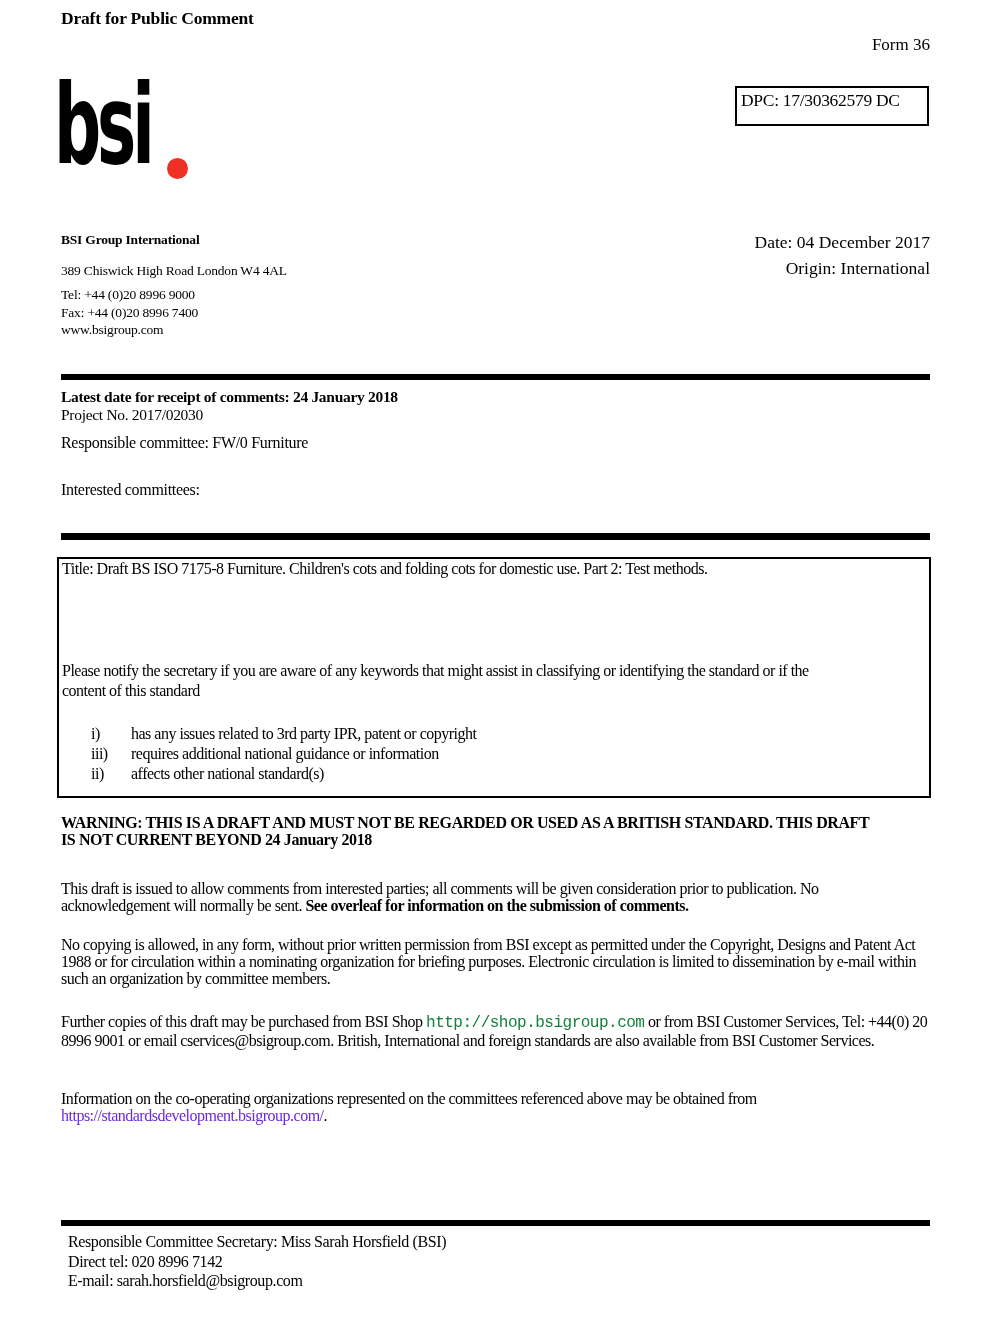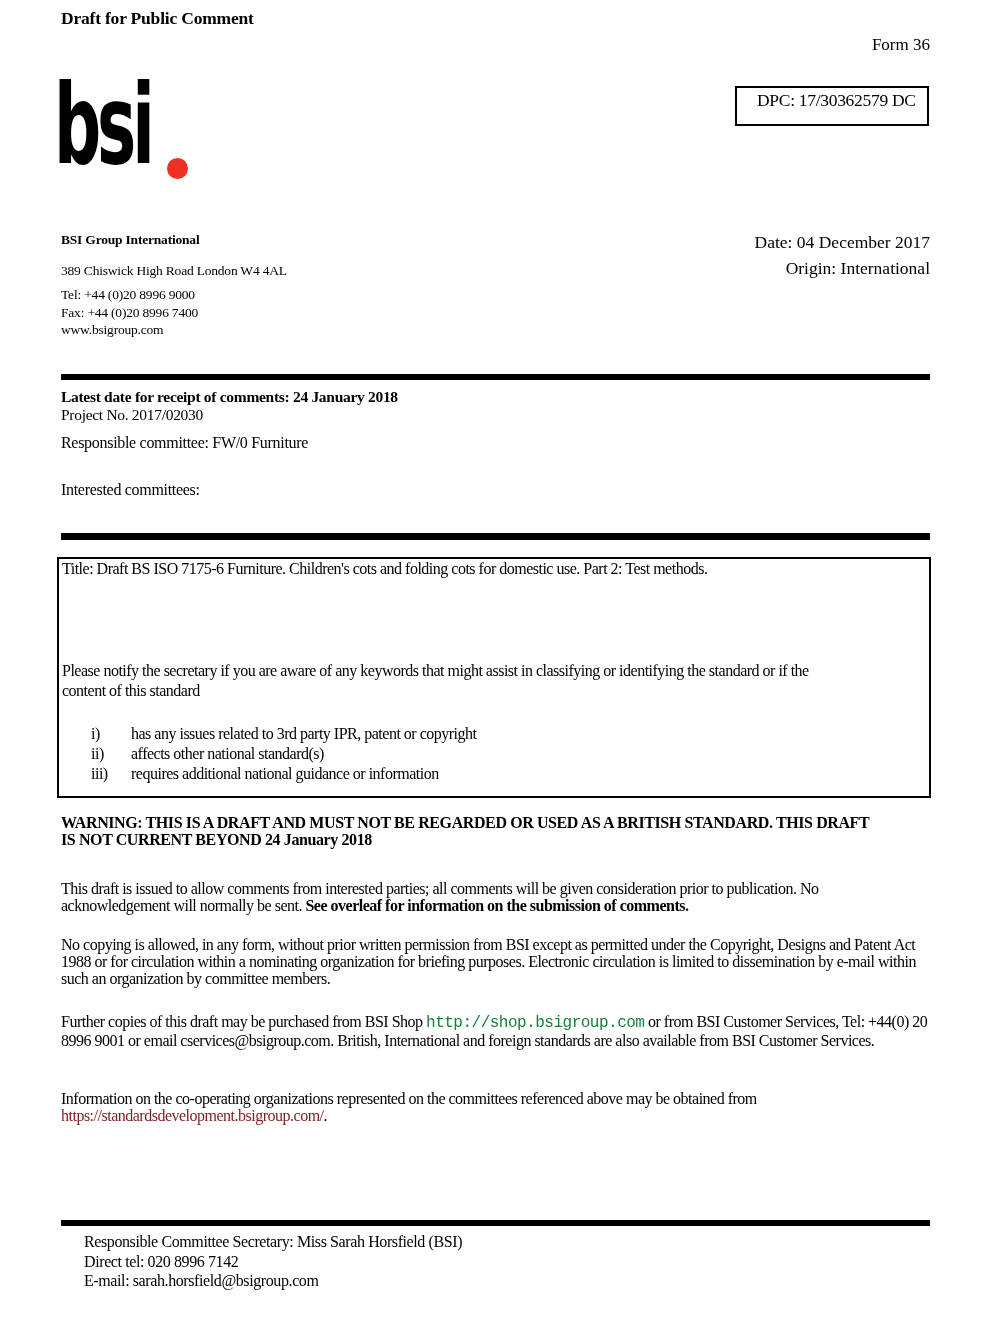--- a/index.html
+++ b/index.html
@@ -11,21 +11,21 @@
   }
   .abs { position:absolute; }
 
   .draft-label { left:61px; top:8px; font-size:17.5px; font-weight:bold; letter-spacing:-0.2px; }
   .form-no { right:60px; top:35px; font-size:17px; }
 
   .dpc-box {
     left:735px; top:86px; width:194px; height:40px;
     border:2px solid #000; box-sizing:border-box;
   }
-  .dpc-text { padding:2px 20px; font-size:17.5px; letter-spacing:-0.3px; white-space:nowrap; }
+  .dpc-text { padding:2px 4px; font-size:17.5px; letter-spacing:-0.3px; white-space:nowrap; }
 
   .logo { left:54px; top:80px; width:180px; height:104px; }
   .logo-text {
     position:absolute; left:0; top:-10px;
     font-family:"DejaVu Sans", sans-serif;
     font-weight:bold; font-size:110px; line-height:110px;
     letter-spacing:-7px;
     transform:scaleX(0.60); transform-origin:left top;
   }
   .logo-dot {
@@ -63,21 +63,21 @@
 
   .para { left:61px; width:869px; font-size:16px; letter-spacing:-0.5px; line-height:17px; }
   .warning { top:814px; font-weight:bold; white-space:pre-line; letter-spacing:-0.4px; }
   .p1 { top:880px; }
   .p2 { top:936px; }
   .p3 { top:1013px; }
   .p4 { top:1090px; }
   .seg-bold { font-weight:bold; }
   a.doc-link { text-decoration:none; cursor:pointer; }
 
-  .footer-block { left:84px; top:1232px; font-size:16px; letter-spacing:-0.4px; line-height:19.5px; }
+  .footer-block { left:68px; top:1232px; font-size:16px; letter-spacing:-0.4px; line-height:19.5px; }
 </style>
 </head>
 <body>
 
 <div class="abs draft-label">Draft for Public Comment</div>
 <div class="abs form-no">Form 36</div>
 
 <div class="abs dpc-box">
   <div class="dpc-text">DPC: 17/30362579 DC</div>
 </div>
@@ -106,54 +106,54 @@
   <span class="comments-left">Latest date for receipt of comments: 24 January 2018</span>
   <span>Project No. 2017/02030</span>
 </div>
 
 <div class="abs line-16 resp-committee">Responsible committee: FW/0 Furniture</div>
 <div class="abs line-16 interested">Interested committees:</div>
 
 <div class="abs rule rule-2"></div>
 
 <div class="abs title-box">
-  <div class="box-title">Title: Draft BS ISO 7175-6 Furniture. Children's cots and folding cots for domestic use. Part 2: Test methods.</div>
+  <div class="box-title">Title: Draft BS ISO 7175-8 Furniture. Children's cots and folding cots for domestic use. Part 2: Test methods.</div>
   <div class="box-notify">Please notify the secretary if you are aware of any keywords that might assist in classifying or identifying the standard or if the
 content of this standard</div>
   <div class="box-list">
     <div class="box-list-item">
       <span class="box-list-marker">i)</span>
       <span>has any issues related to 3rd party IPR, patent or copyright</span>
     </div>
     <div class="box-list-item">
+      <span class="box-list-marker">iii)</span>
+      <span>requires additional national guidance or information</span>
+    </div>
+    <div class="box-list-item">
       <span class="box-list-marker">ii)</span>
       <span>affects other national standard(s)</span>
-    </div>
-    <div class="box-list-item">
-      <span class="box-list-marker">iii)</span>
-      <span>requires additional national guidance or information</span>
     </div>
   </div>
 </div>
 
 <div class="abs para warning">WARNING: THIS IS A DRAFT AND MUST NOT BE REGARDED OR USED AS A BRITISH STANDARD. THIS DRAFT
 IS NOT CURRENT BEYOND 24 January 2018</div>
 
 <div class="abs para p1">
   <span>This draft is issued to allow comments from interested parties; all comments will be given consideration prior to publication. No acknowledgement will normally be sent. </span><span class="seg-bold">See overleaf for information on the submission of comments.</span>
 </div>
 
 <div class="abs para p2">No copying is allowed, in any form, without prior written permission from BSI except as permitted under the Copyright, Designs and Patent Act 1988 or for circulation within a nominating organization for briefing purposes. Electronic circulation is limited to dissemination by e-mail within such an organization by committee members.</div>
 
 <div class="abs para p3">
   <span>Further copies of this draft may be purchased from BSI Shop </span><a class="doc-link shop-link" style="color: #15803d; font-family: Liberation Mono, monospace;">http://shop.bsigroup.com</a><span> or from BSI Customer Services, Tel: +44(0) 20 8996 9001 or email cservices@bsigroup.com. British, International and foreign standards are also available from BSI Customer Services.</span>
 </div>
 
 <div class="abs para p4">
-  <span>Information on the co-operating organizations represented on the committees referenced above may be obtained from </span><a class="doc-link dev-link" style="color: #7f1d1d;">https://standardsdevelopment.bsigroup.com/</a><span>.</span>
+  <span>Information on the co-operating organizations represented on the committees referenced above may be obtained from </span><a class="doc-link dev-link" style="color: #6d28d9;">https://standardsdevelopment.bsigroup.com/</a><span>.</span>
 </div>
 
 <div class="abs rule rule-3"></div>
 
 <div class="abs footer-block">
   <div>Responsible Committee Secretary: Miss Sarah Horsfield (BSI)</div>
   <div>Direct tel: 020 8996 7142</div>
   <div>E-mail: sarah.horsfield@bsigroup.com</div>
 </div>
 

